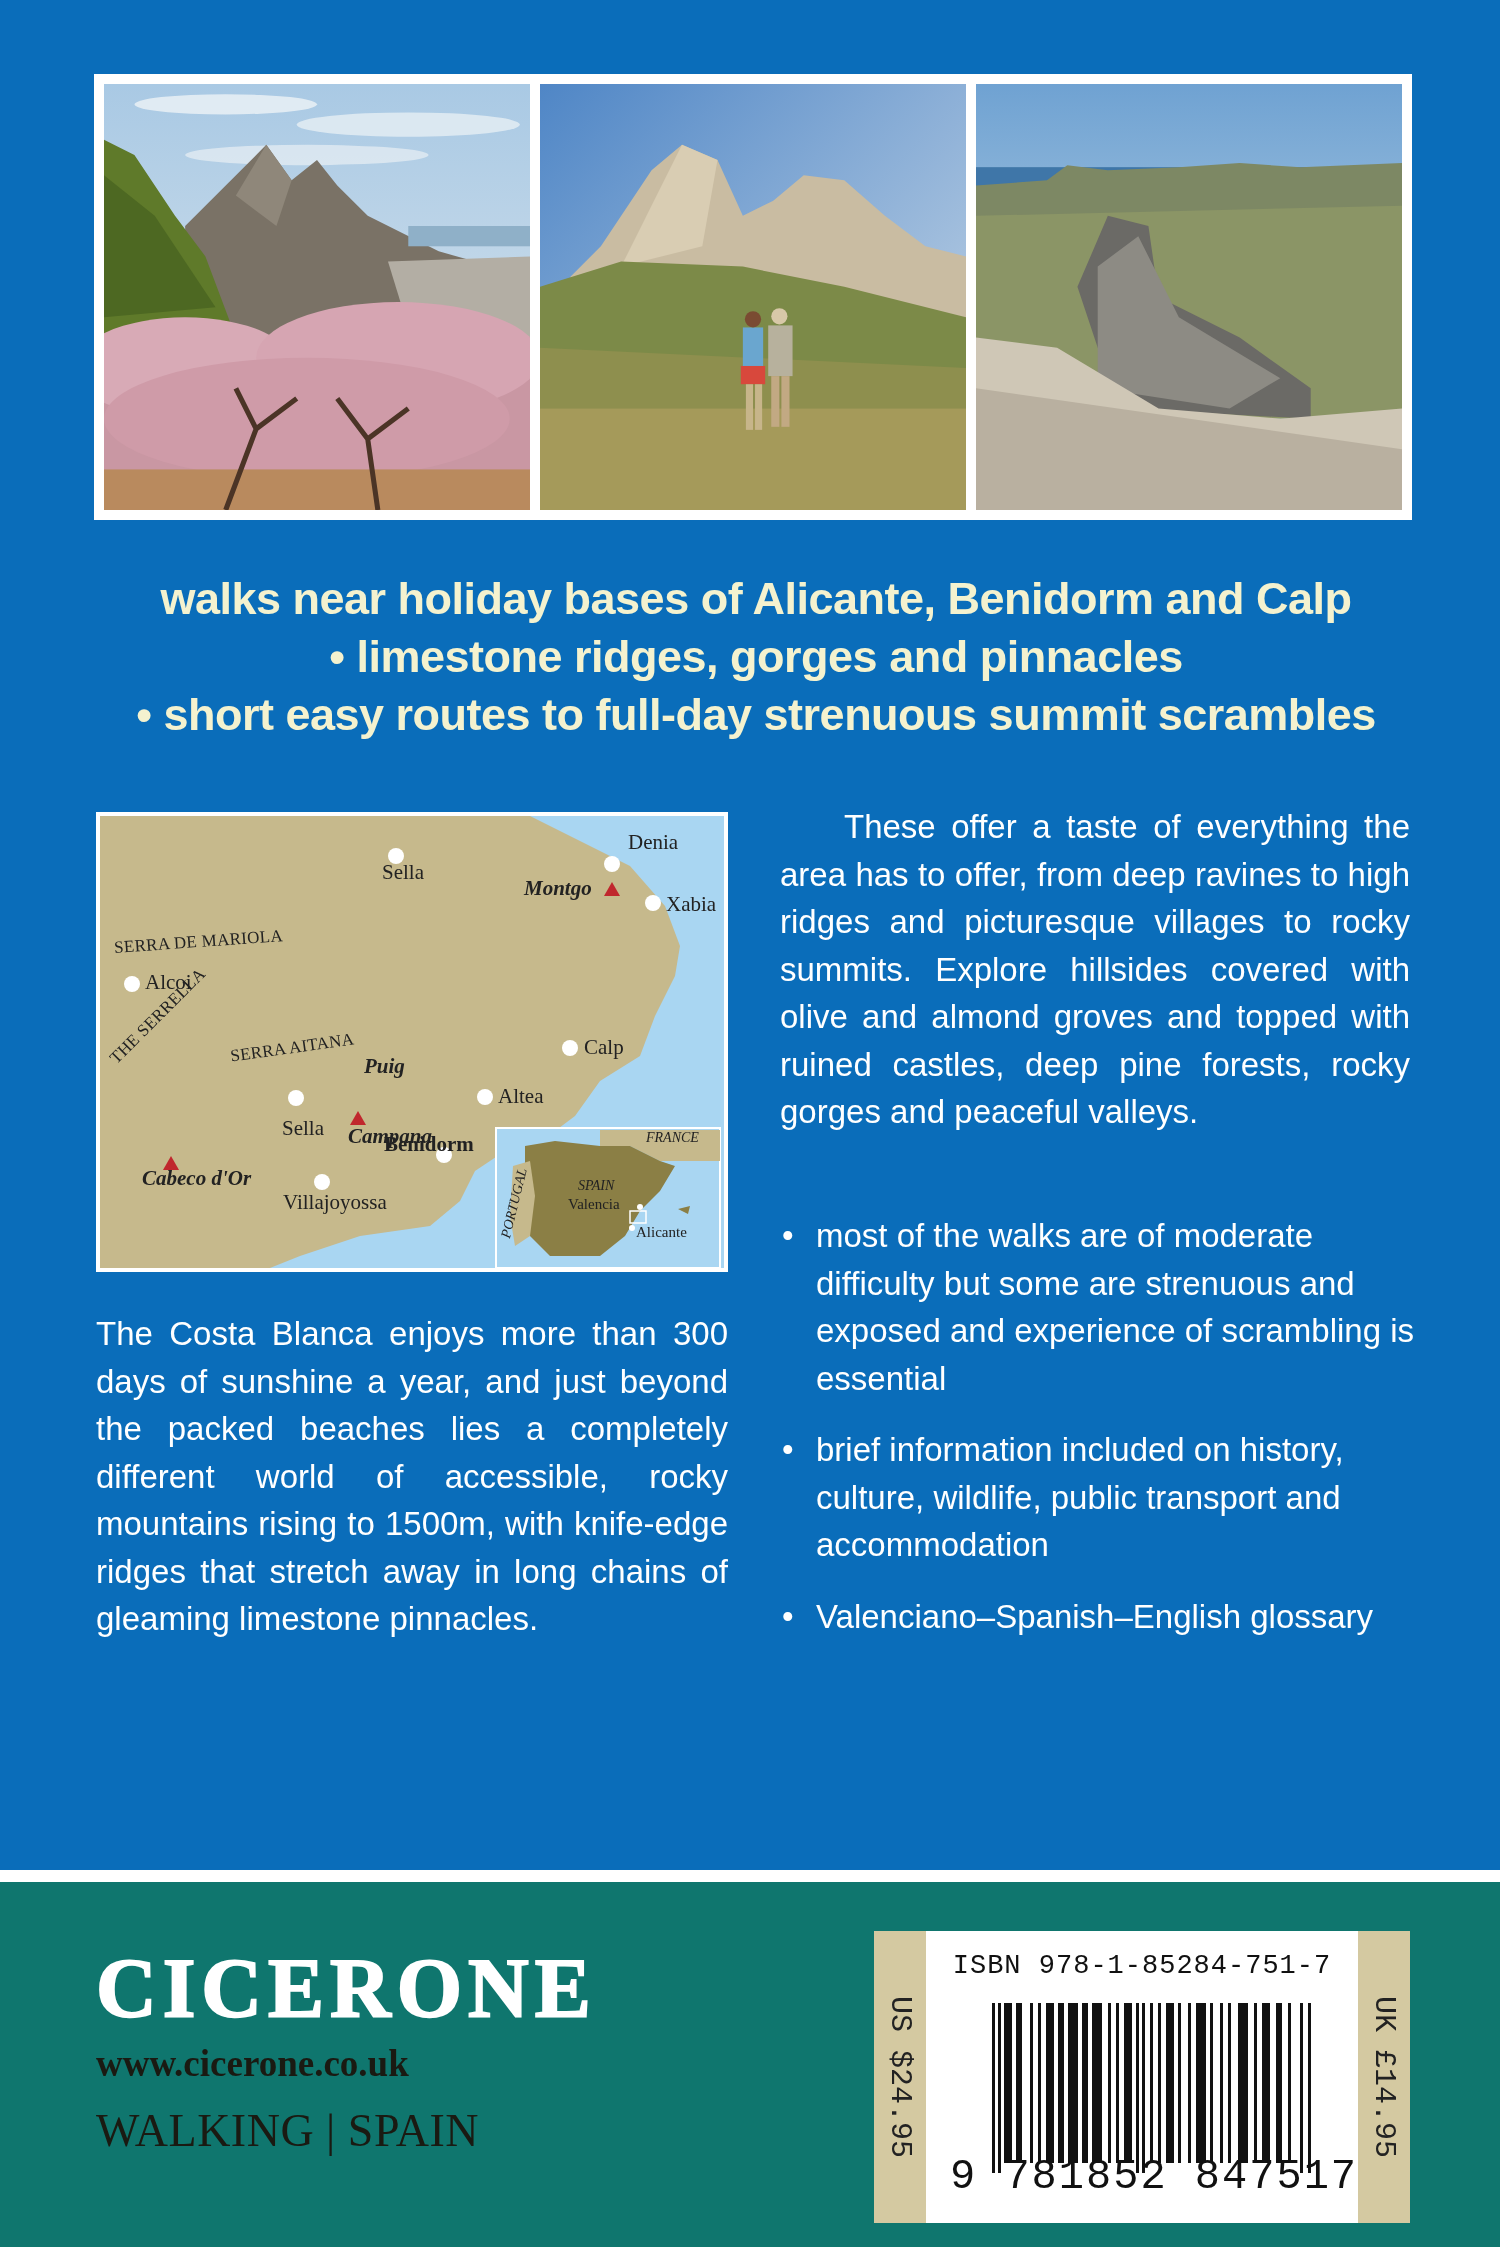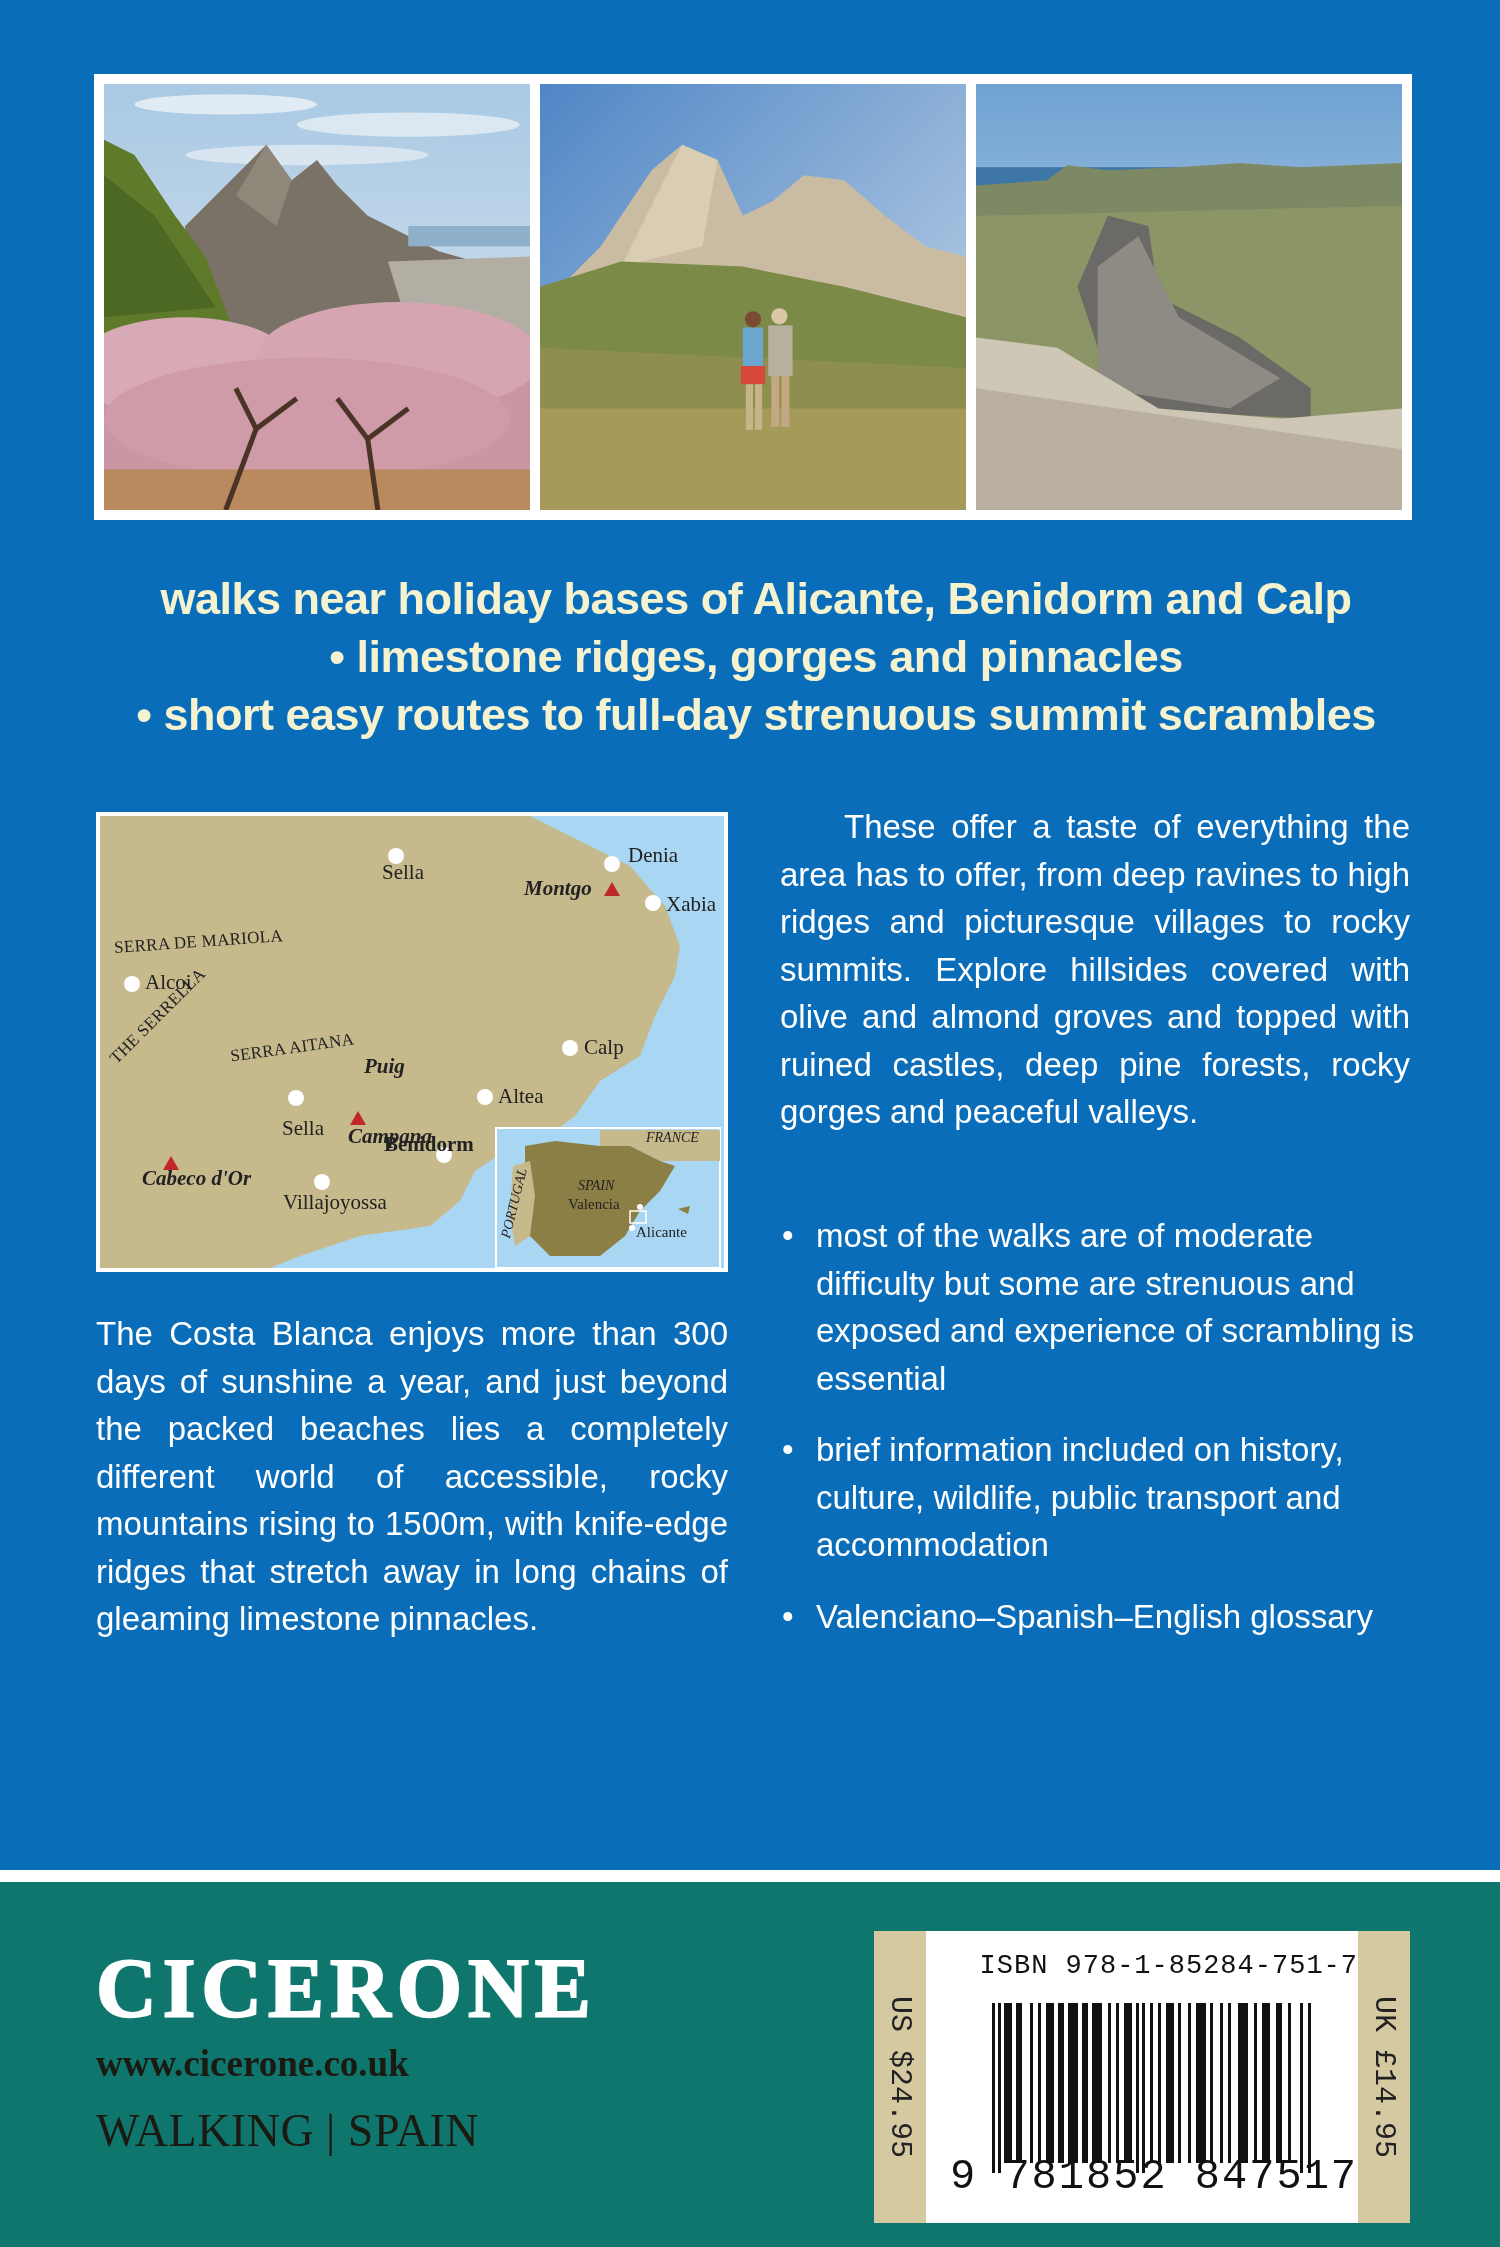--- a/index.html
+++ b/index.html
@@ -68,21 +68,21 @@
   }
   .price-strip {
     width: 52px; background: #d4c9a1; position: relative; display: flex; align-items: center; justify-content: center;
   }
   .price-strip span {
     font-family: "Liberation Mono", monospace; font-size: 30px; color: #222; white-space: nowrap;
     transform: rotate(90deg); display: block;
   }
   .barcode-center { flex: 1; position: relative; }
   .isbn {
-    position: absolute; left: 0; right: 0; top: 20px; text-align: right;
+    position: absolute; left: 0; right: 0; top: 20px; text-align: center;
     font-family: "Liberation Mono", monospace; font-size: 27px; color: #111; letter-spacing: 1px;
   }
   .bars { position: absolute; left: 66px; top: 72px; width: 326px; height: 170px; }
   .ean {
     position: absolute; left: 24px; top: 222px; font-family: "Liberation Mono", monospace;
     font-size: 42px; color: #111; letter-spacing: 2px; white-space: nowrap;
   }
 </style>
 </head>
 <body>
@@ -193,21 +193,21 @@
     <rect x="396" y="312" width="224" height="140" fill="#a9d6f2" stroke="#ffffff" stroke-width="2"></rect>
     <path d="M500 314 L620 314 L620 345 L560 345 L530 330 L500 330 Z" fill="#c6b98c"></path>
     <path d="M425 330 L455 325 L500 330 L530 330 L560 345 L575 350 L560 375 L540 395 L525 420 L500 440 L450 440 L430 420 L425 380 Z" fill="#8b7f45"></path>
     <path d="M413 350 L430 345 L435 380 L430 420 L415 430 L410 400 Z" fill="#c6b98c"></path>
     <rect x="530" y="395" width="16" height="12" fill="none" stroke="#ffffff" stroke-width="1.5"></rect>
     <circle cx="540" cy="391" r="3" fill="#ffffff"></circle>
     <circle cx="532" cy="412" r="3" fill="#ffffff"></circle>
     <path d="M578 393 L590 390 L588 398 Z" fill="#8b7f45"></path>
   </svg>
   <span class="map-label" style="left:282px; top:44px;">Sella</span>
-  <span class="map-label" style="left:528px; top:27px;">Denia</span>
+  <span class="map-label" style="left:528px; top:14px;">Denia</span>
   <span class="map-label" style="left:566px; top:76px;">Xabia</span>
   <span class="map-label" style="left:45px; top:154px;">Alcoi</span>
   <span class="map-label" style="left:484px; top:219px;">Calp</span>
   <span class="map-label" style="left:398px; top:268px;">Altea</span>
   <span class="map-label" style="left:182px; top:300px;">Sella</span>
   <span class="map-label bold" style="left:284px; top:316px;">Benidorm</span>
   <span class="map-label" style="left:183px; top:374px;">Villajoyossa</span>
   <span class="map-label peak" style="left:424px; top:60px;">Montgo</span>
   <span class="map-label peak" style="left:264px; top:238px;">Puig</span>
   <span class="map-label peak" style="left:248px; top:260px;margin-top:48px;">Campana</span>

